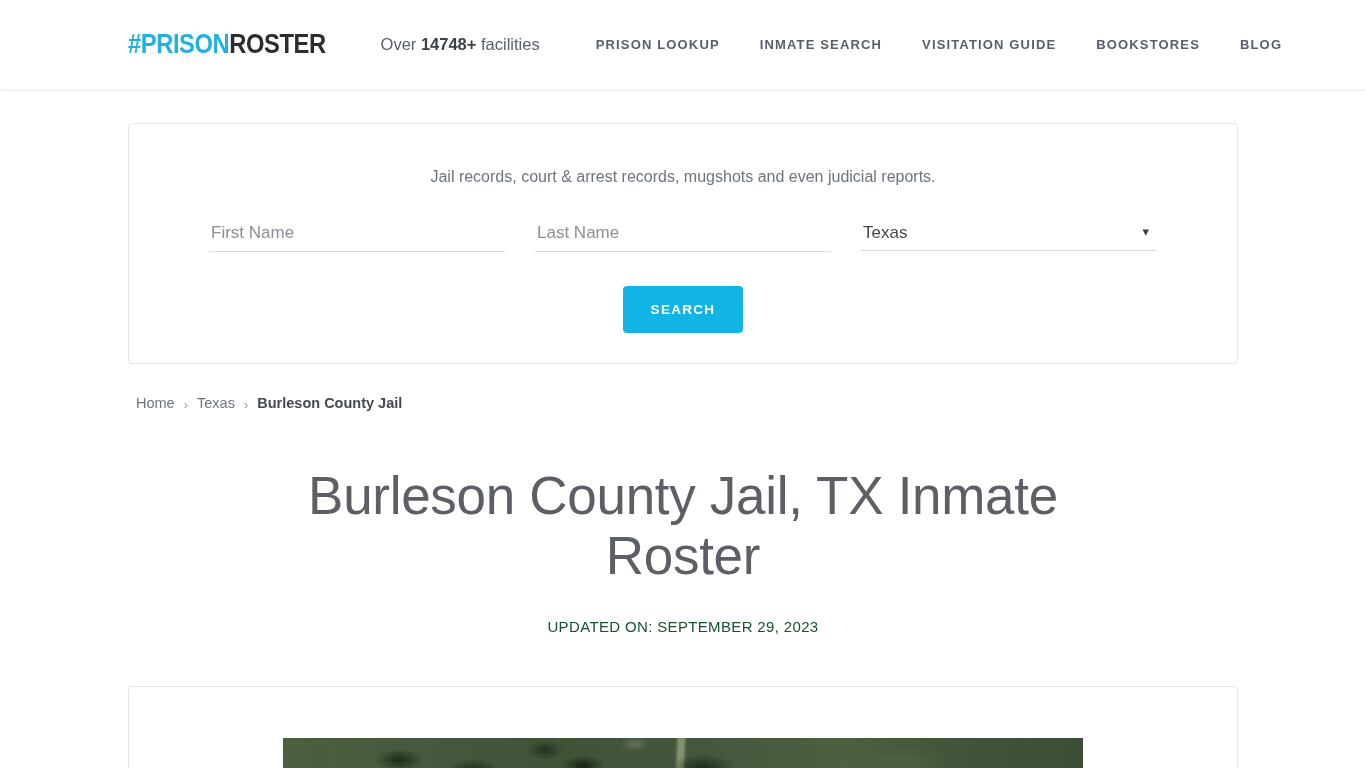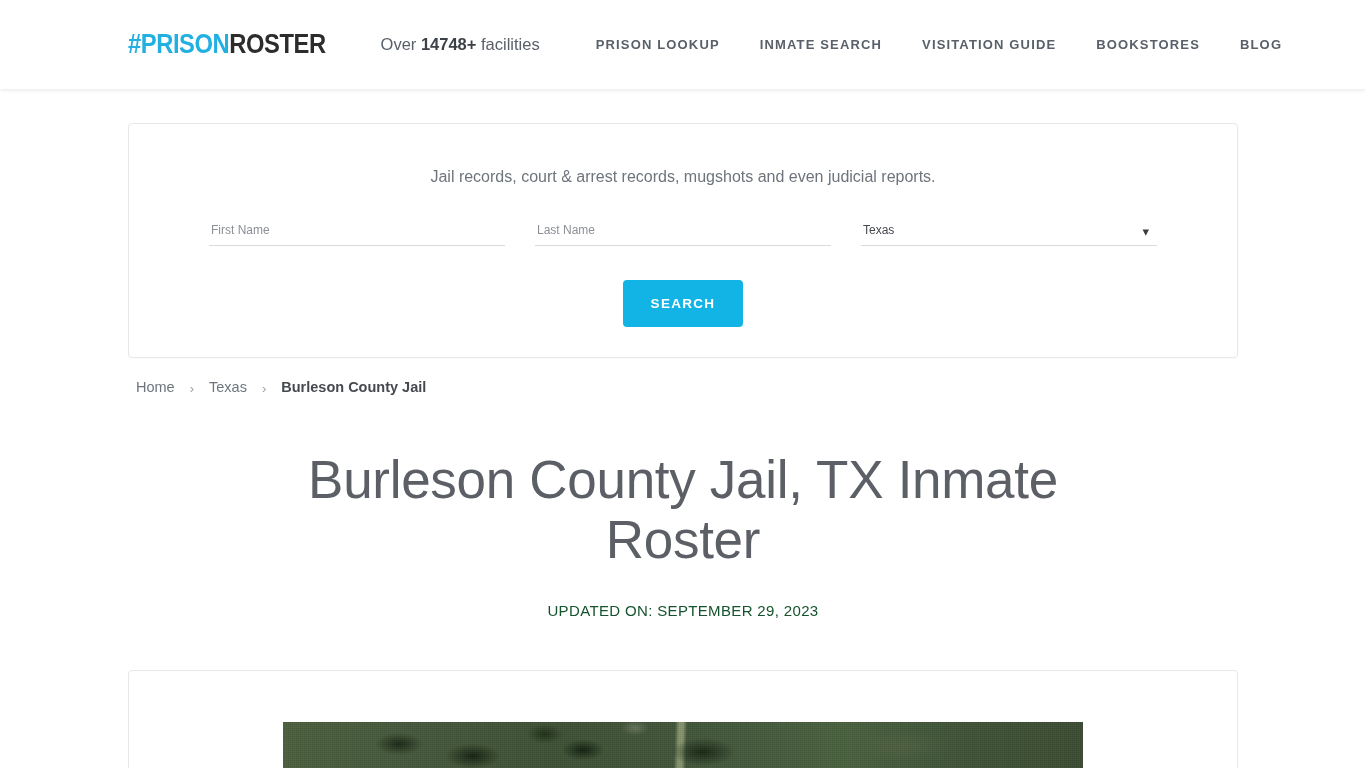--- a/index.html
+++ b/index.html
@@ -107,21 +107,21 @@
     margin-top: 33px;
     padding: 0 50px;
   }
   .field { flex: 1; position: relative; }
   .field input,
   .field select {
     width: 100%;
     border: none;
     border-bottom: 1px solid #d9dade;
     background: transparent;
-    font-size: 12px;
+    font-size: 17px;
     font-family: "Liberation Sans", sans-serif;
     color: #45494f;
     padding: 4px 2px 8px 2px;
     outline: none;
     -webkit-appearance: none;
     appearance: none;
     border-radius: 0;
   }
   .field input::placeholder { color: #8b9097; }
   .field.select-field { position: relative; }
@@ -150,24 +150,24 @@
     letter-spacing: 1.3px;
     padding: 16px 28px;
     cursor: pointer;
     font-family: "Liberation Sans", sans-serif;
   }
 
   
   .breadcrumb {
     display: flex;
     align-items: flex-end;
-    margin-top: 21px;
+    margin-top: 31px;
     padding-left: 8px;
     font-size: 14.5px;
-    gap: 6px;
+    gap: 0;
   }
   .crumb {
     color: #6e747c;
     text-decoration: none;
     cursor: pointer;
   }
   .crumb-sep {
     color: #9aa0a7;
     margin: 0 9px;
     font-size: 13px;

